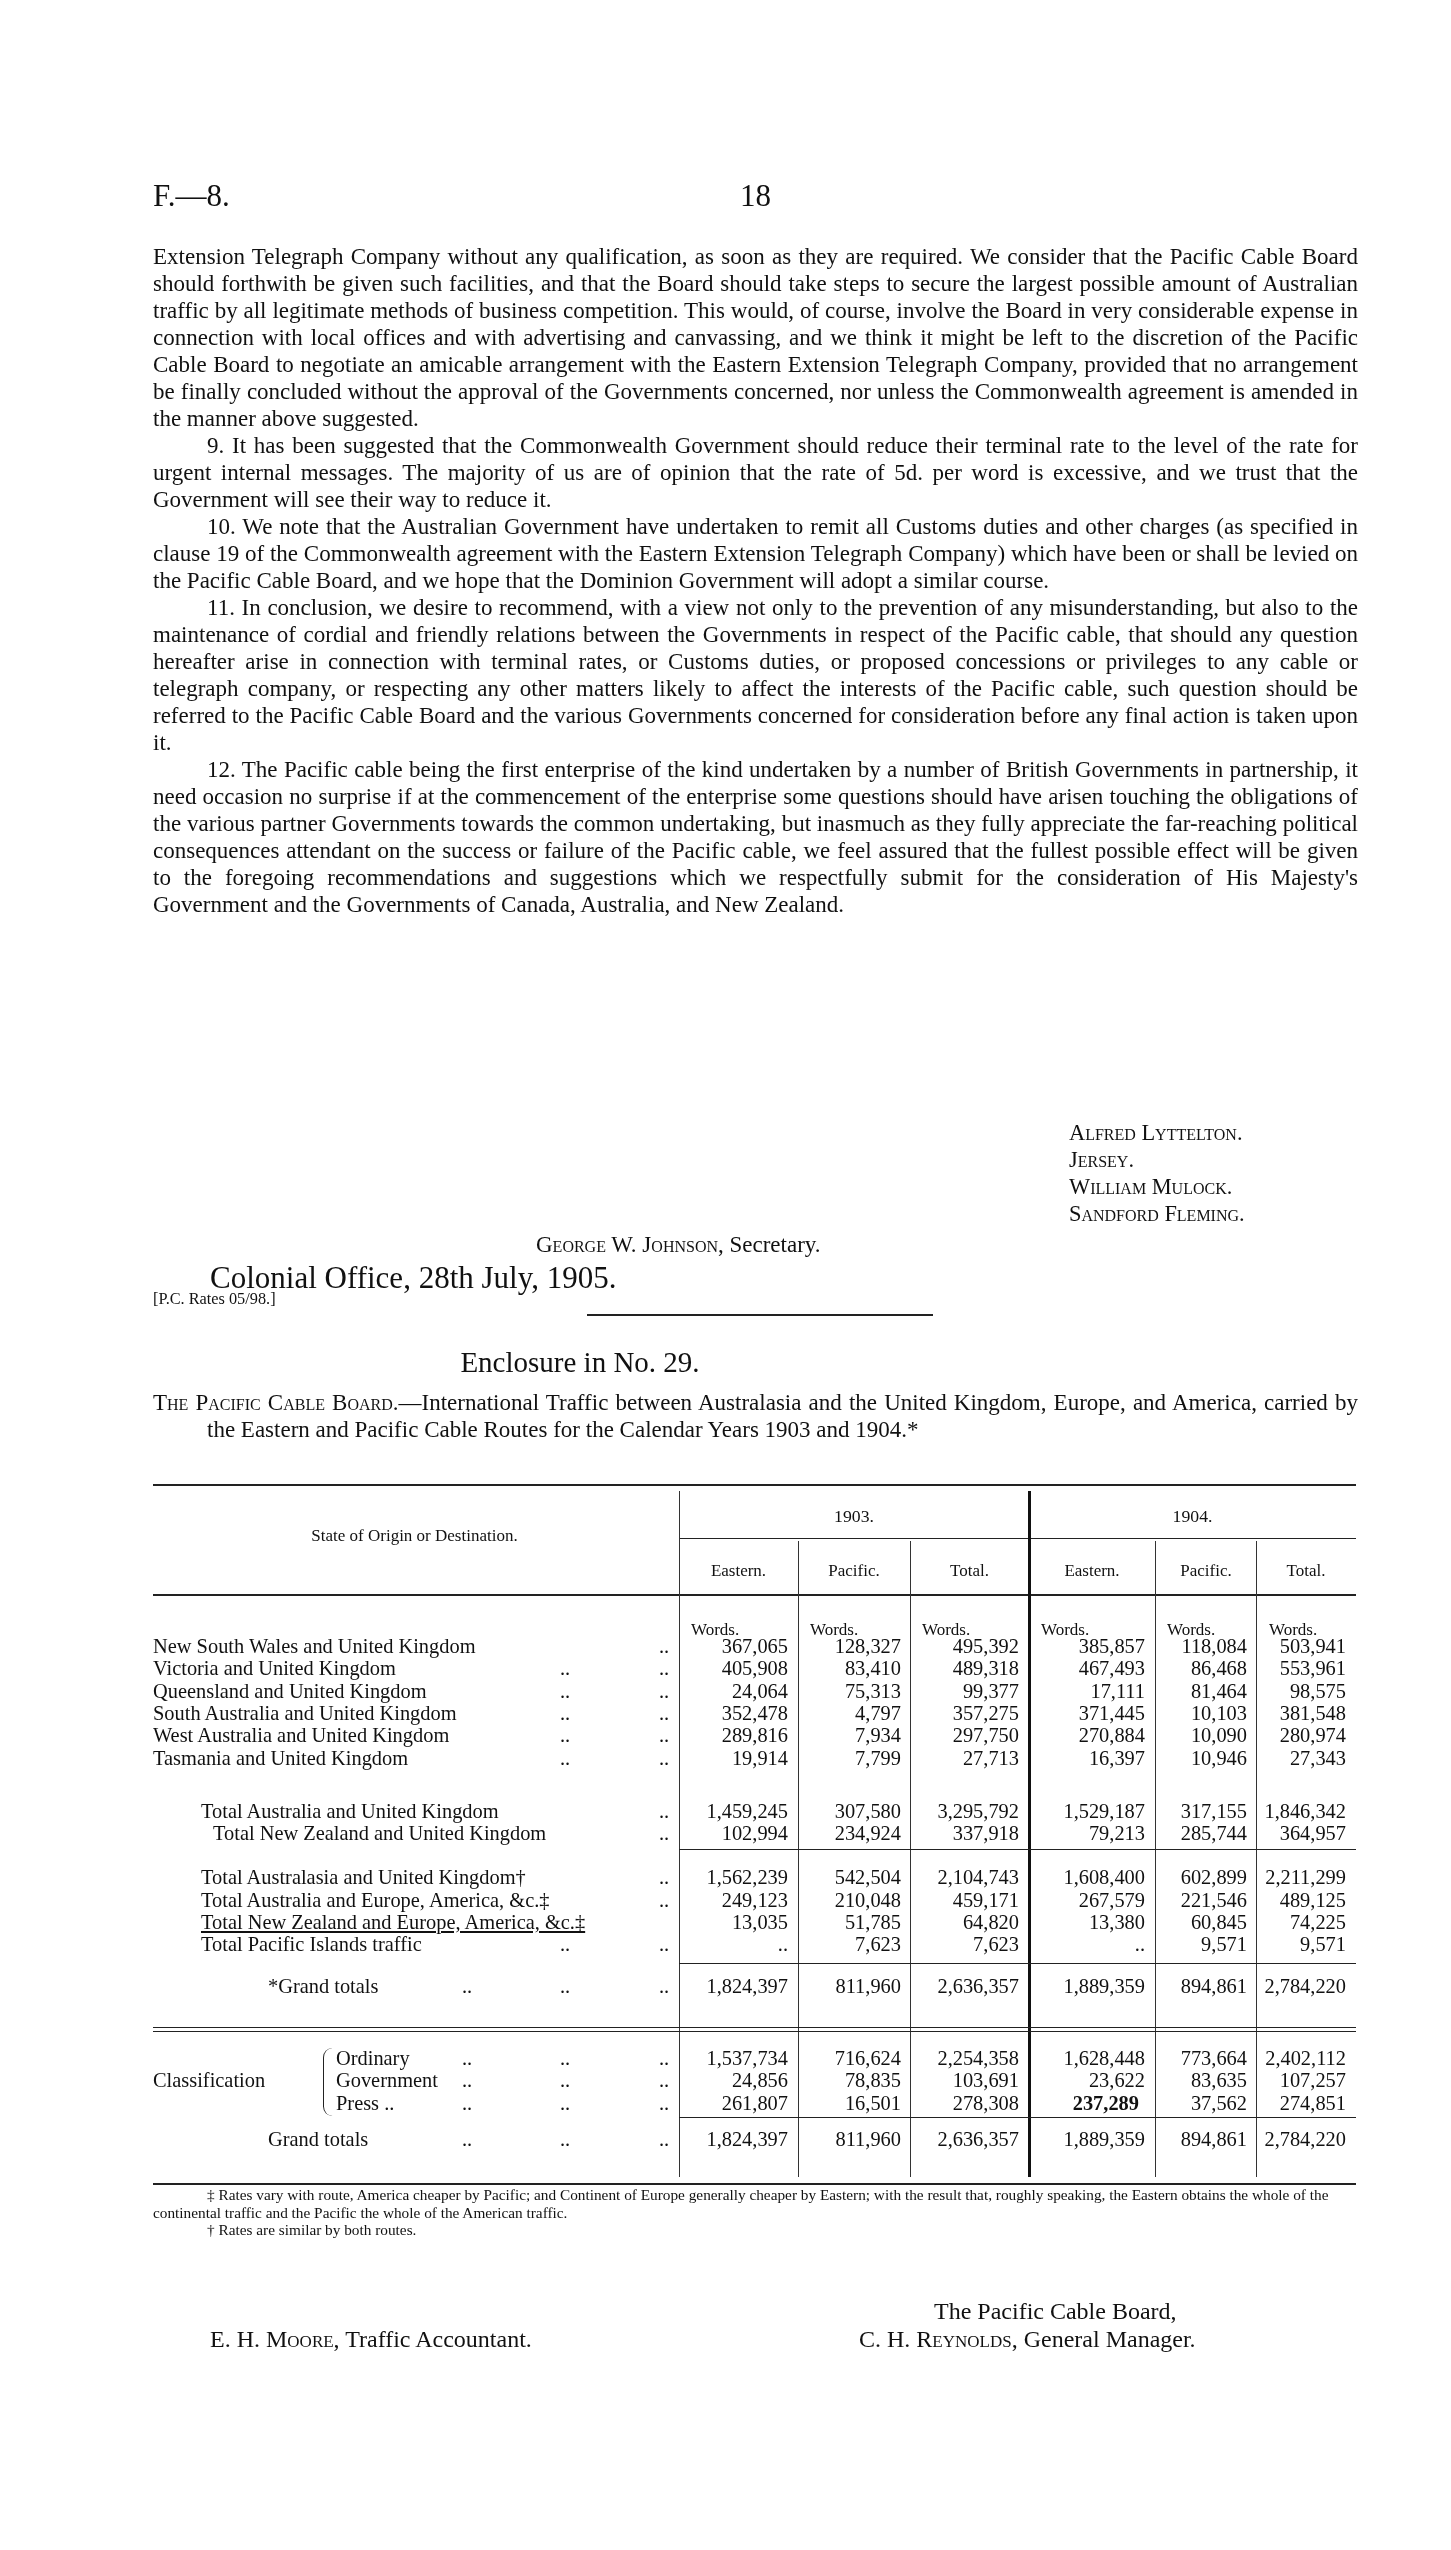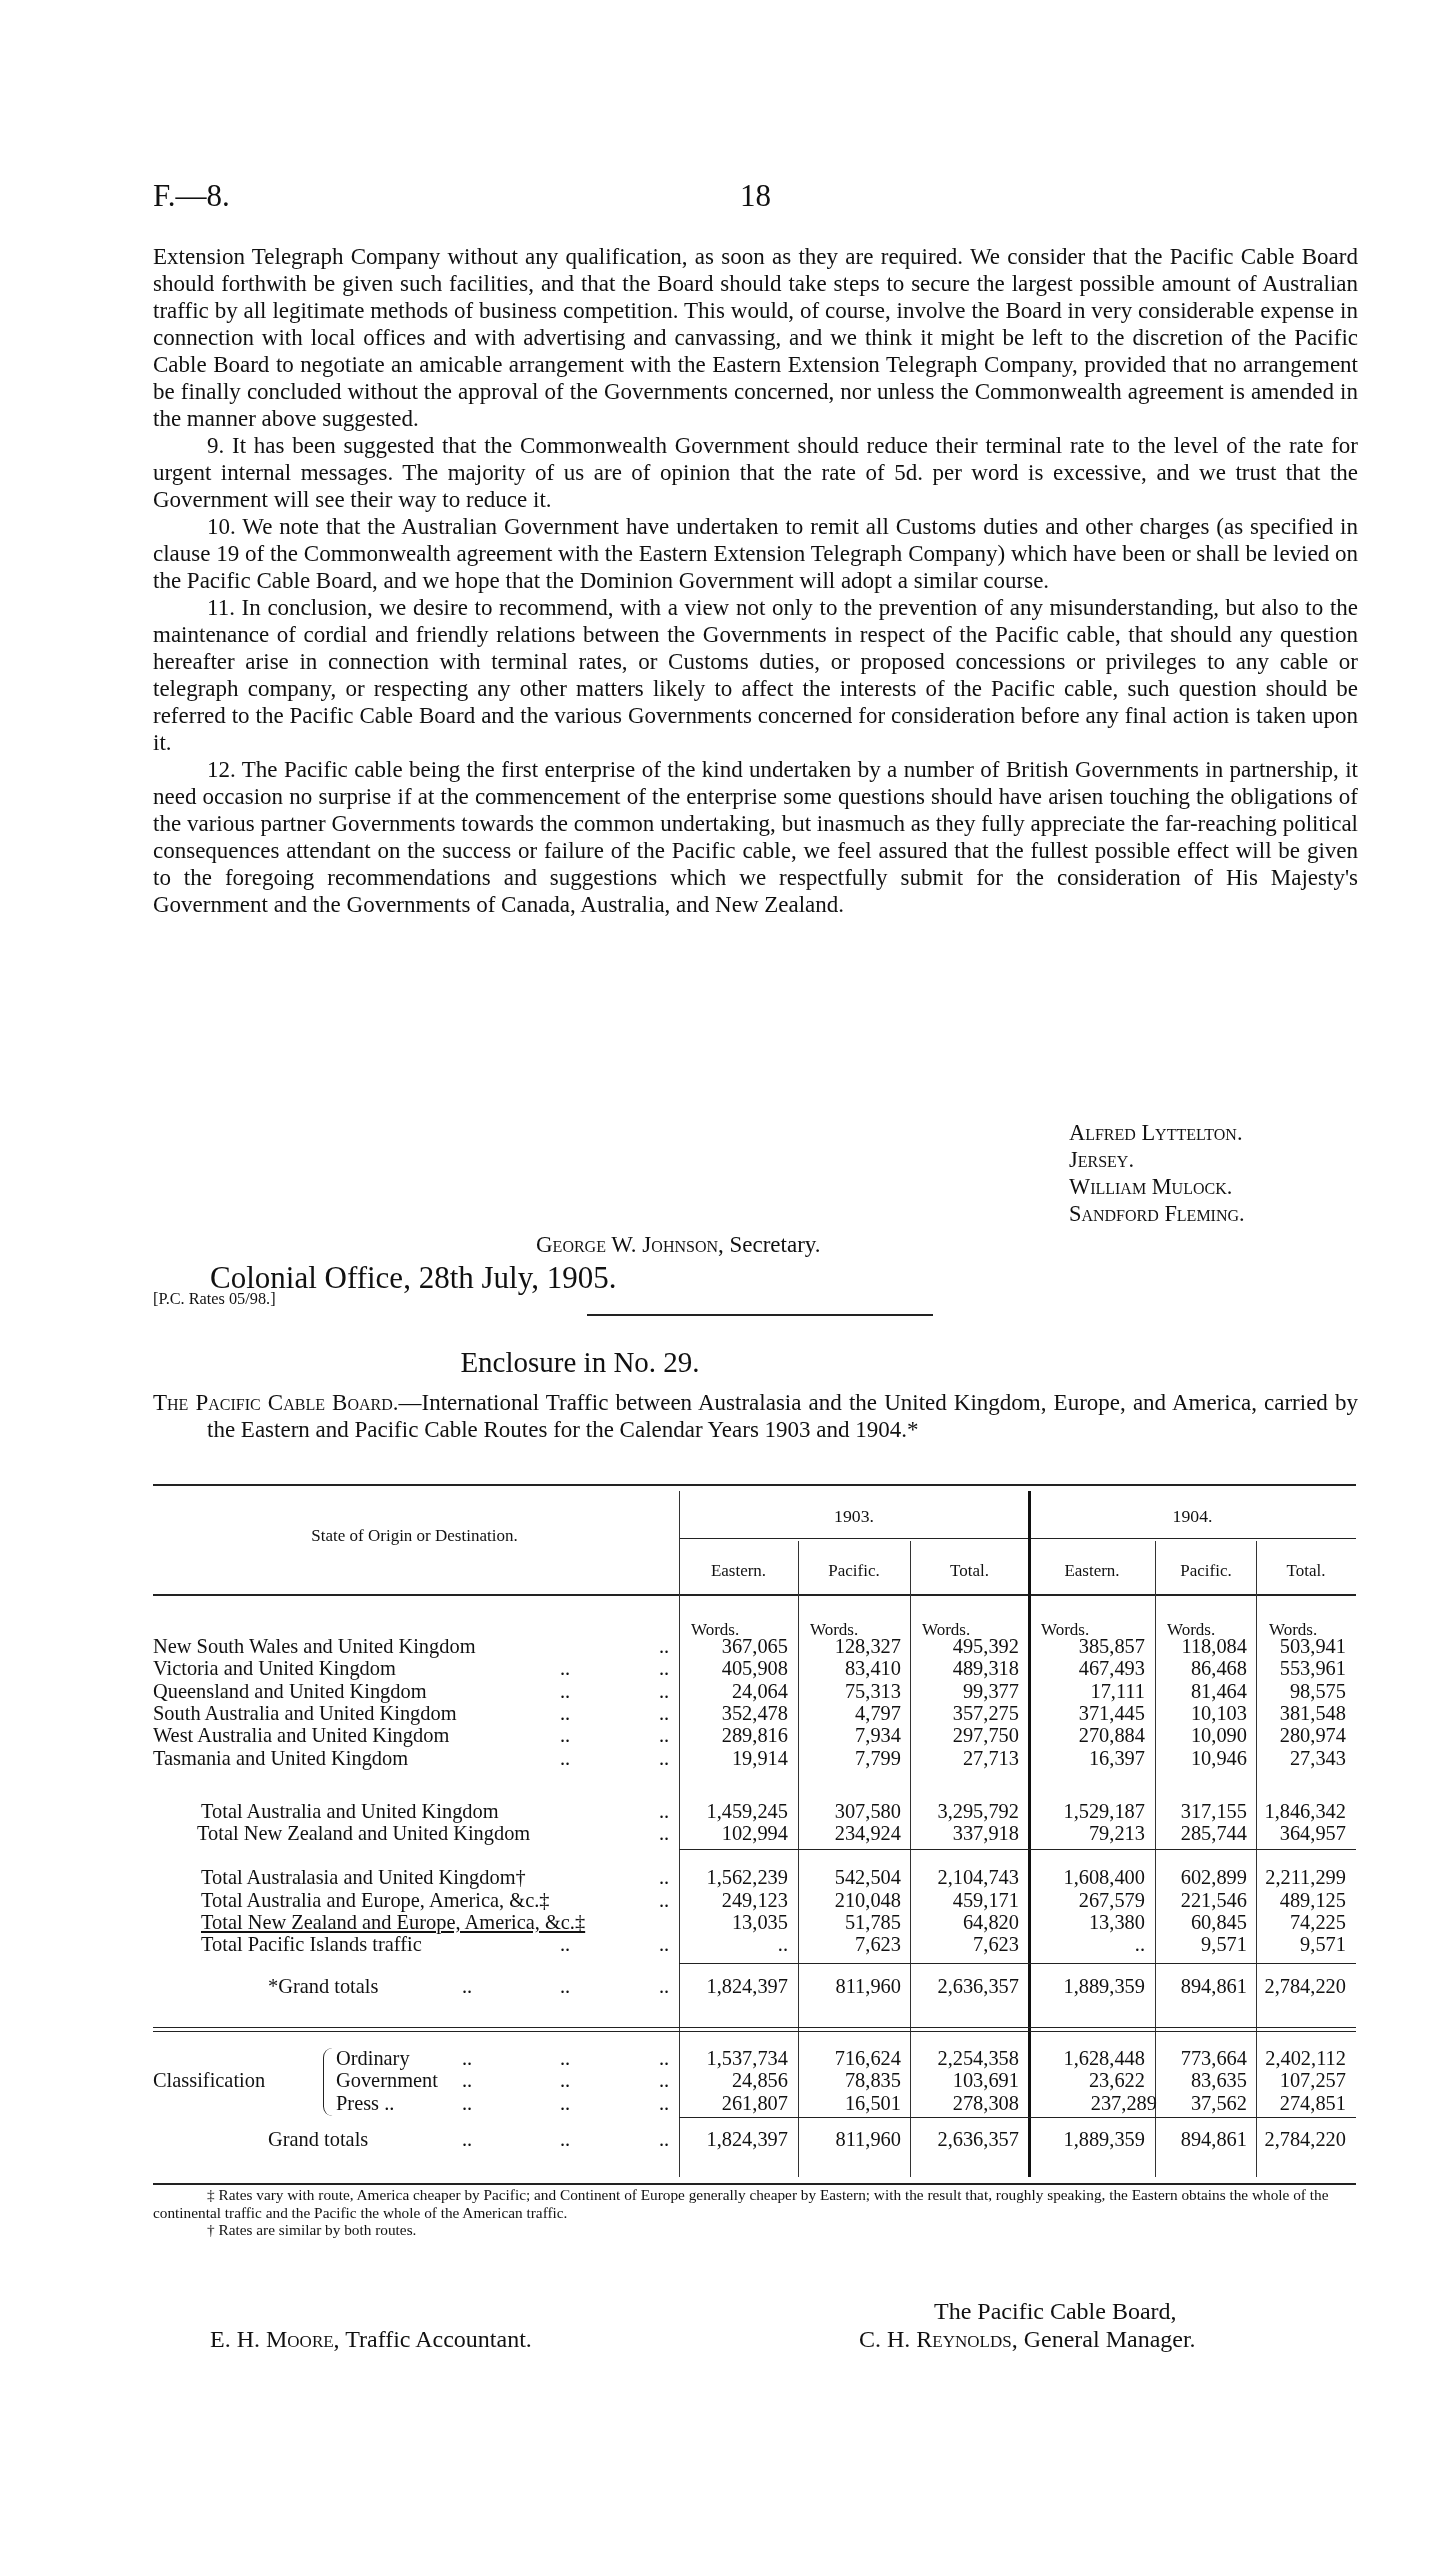--- a/index.html
+++ b/index.html
@@ -178,21 +178,21 @@
         <span class="lbl" style="left: 48px;">Total Australia and United Kingdom</span>
         <span class="dots" style="left: 506px;">..</span>
         <span class="num" style="left: 526px; width: 109px;">1,459,245</span>
         <span class="num" style="left: 645px; width: 103px;">307,580</span>
         <span class="num" style="left: 757px; width: 109px;">3,295,792</span>
         <span class="num" style="left: 876px; width: 116px;">1,529,187</span>
         <span class="num" style="left: 1002px; width: 92px;">317,155</span>
         <span class="num" style="left: 1103px; width: 90px;">1,846,342</span>
       </div>
       <div class="row" style="top: 338px;">
-        <span class="lbl" style="left: 44px;">Total New Zealand and United Kingdom</span>
+        <span class="lbl" style="left: 60px;">Total New Zealand and United Kingdom</span>
         <span class="dots" style="left: 506px;">..</span>
         <span class="num" style="left: 526px; width: 109px;">102,994</span>
         <span class="num" style="left: 645px; width: 103px;">234,924</span>
         <span class="num" style="left: 757px; width: 109px;">337,918</span>
         <span class="num" style="left: 876px; width: 116px;">79,213</span>
         <span class="num" style="left: 1002px; width: 92px;">285,744</span>
         <span class="num" style="left: 1103px; width: 90px;">364,957</span>
       </div>
       <div class="hline" style="top: 365px; left: 526px; border-top-width: 1.4px;"></div>
       <div class="row" style="top: 382px;">
@@ -279,21 +279,21 @@
         <span class="num" style="left: 1103px; width: 90px;">107,257</span>
       </div>
       <div class="row" style="top: 608px;">
         <span class="lbl" style="left: 183px;">Press ..</span>
         <span class="dots" style="left: 506px;">..</span>
         <span class="dots" style="left: 407px;">..</span>
         <span class="dots" style="left: 309px;">..</span>
         <span class="num" style="left: 526px; width: 109px;">261,807</span>
         <span class="num" style="left: 645px; width: 103px;">16,501</span>
         <span class="num" style="left: 757px; width: 109px;">278,308</span>
-        <span class="num" style="left: 888px; width: 116px;">237,289</span>
+        <span class="num" style="left: 870px; width: 116px; font-weight: bold;">237,289</span>
         <span class="num" style="left: 1002px; width: 92px; font-family: Liberation Serif, serif;">37,562</span>
         <span class="num" style="left: 1103px; width: 90px;">274,851</span>
       </div>
       <div class="hline" style="top: 633px; left: 526px; border-top-width: 1.4px;"></div>
       <div class="row" style="top: 644px;">
         <span class="lbl" style="left: 115px;">Grand totals</span>
         <span class="dots" style="left: 506px;">..</span>
         <span class="dots" style="left: 407px;">..</span>
         <span class="dots" style="left: 309px;">..</span>
         <span class="num" style="left: 526px; width: 109px;">1,824,397</span>

